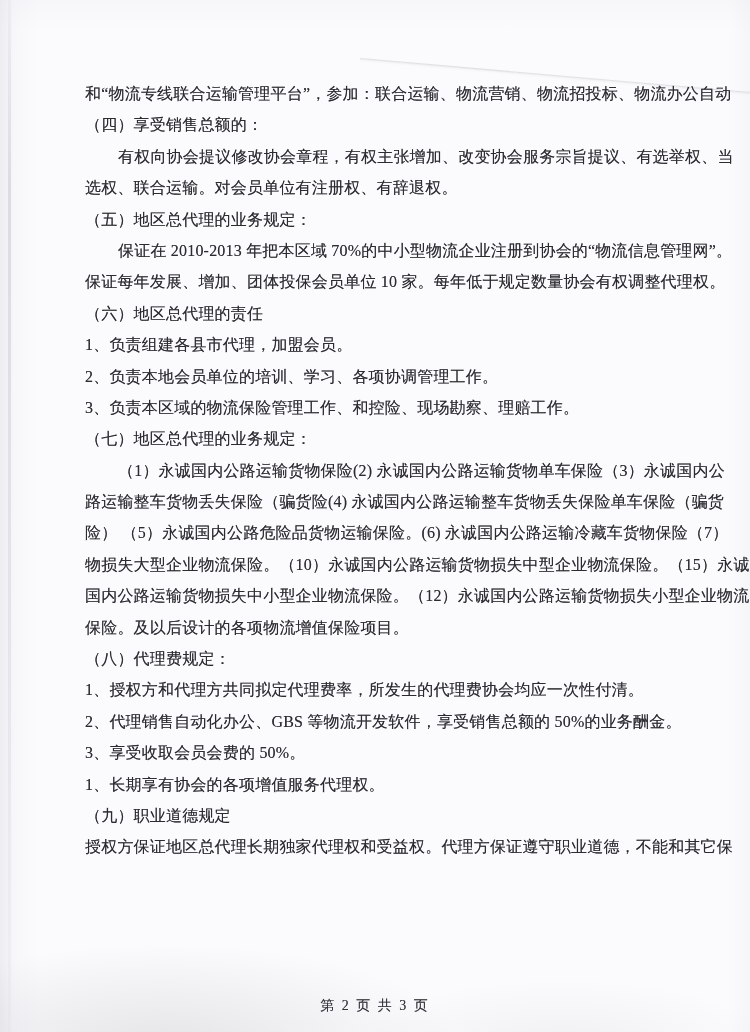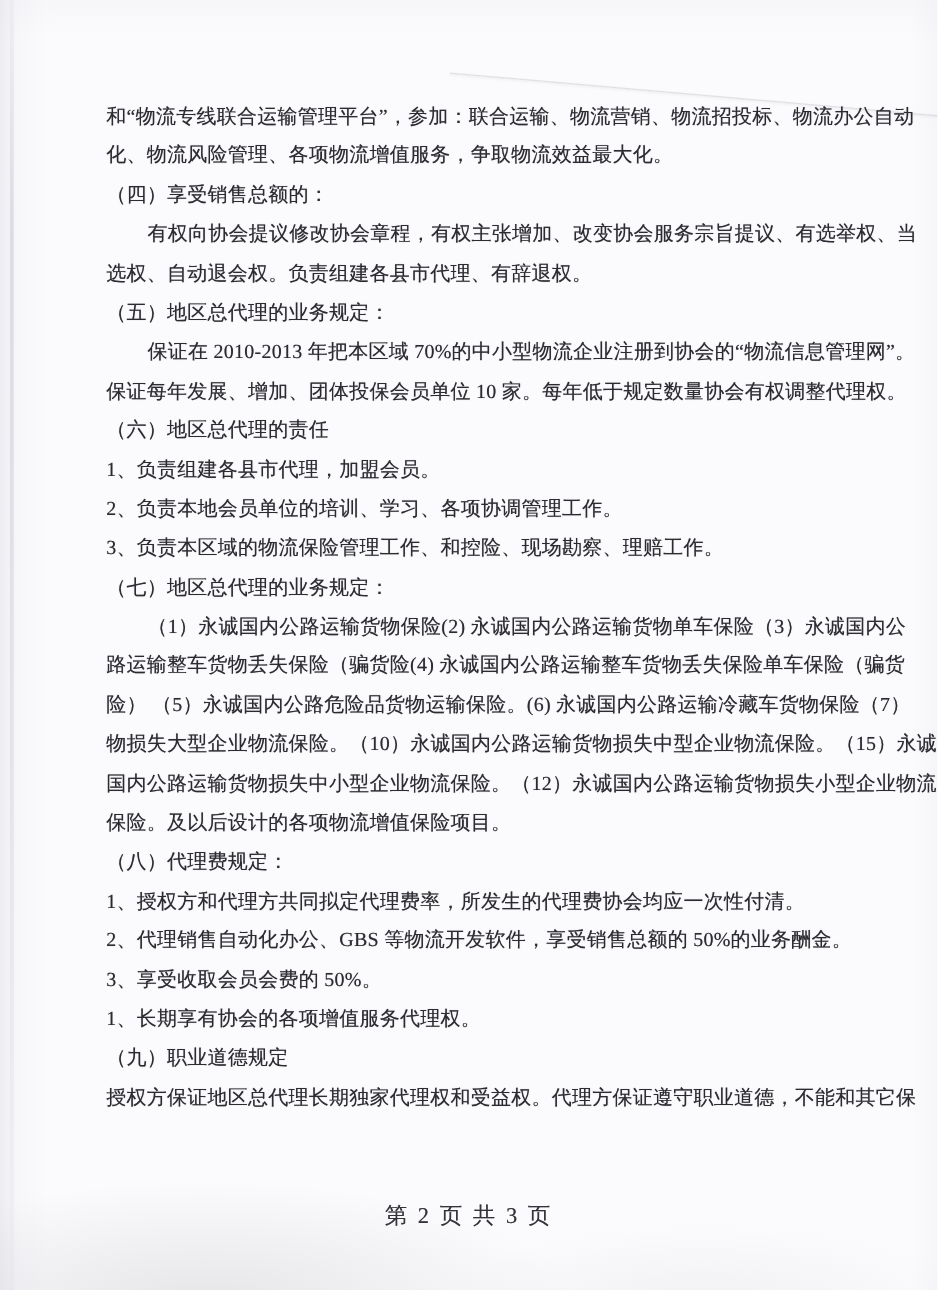--- a/index.html
+++ b/index.html
@@ -59,44 +59,43 @@
     height: 31.4px;
     line-height: 31.4px;
     white-space: nowrap;
     letter-spacing: 0.2px;
   }
   .text-line.indent {
     padding-left: 33px;
   }
   .page-footer {
     position: absolute;
-    top: 960px;
+    top: 997px;
     left: 0;
     width: 100%;
     text-align: center;
-    font-size: 18px;
+    font-size: 14px;
     letter-spacing: 2px;
     color: #33333a;
     text-shadow: 0 0 0.5px rgba(45,45,55,0.5);
   }
 </style>
 </head>
 <body>
 
 <div class="scan-page">
   <div class="edge-line"></div>
   <div class="crease"></div>
 
   <div class="doc-body">
 
   <div class="text-line">和“物流专线联合运输管理平台”，参加：联合运输、物流营销、物流招投标、物流办公自动</div>
-      <div class="text-line">化、物流风险管理、各项物流增值服务，争取物流效益最大化。</div>
       <div class="text-line">（四）享受销售总额的：</div>
       <div class="text-line indent">有权向协会提议修改协会章程，有权主张增加、改变协会服务宗旨提议、有选举权、当</div>
-      <div class="text-line">选权、自动退会权。负责组建各县市代理、有辞退权。</div>
+      <div class="text-line">选权、联合运输。对会员单位有注册权、有辞退权。</div>
       <div class="text-line">（五）地区总代理的业务规定：</div>
       <div class="text-line indent">保证在 2010-2013 年把本区域 70%的中小型物流企业注册到协会的“物流信息管理网”。</div>
       <div class="text-line">保证每年发展、增加、团体投保会员单位 10 家。每年低于规定数量协会有权调整代理权。</div>
       <div class="text-line">（六）地区总代理的责任</div>
       <div class="text-line">1、负责组建各县市代理，加盟会员。</div>
       <div class="text-line">2、负责本地会员单位的培训、学习、各项协调管理工作。</div>
       <div class="text-line">3、负责本区域的物流保险管理工作、和控险、现场勘察、理赔工作。</div>
       <div class="text-line">（七）地区总代理的业务规定：</div>
       <div class="text-line indent">（1）永诚国内公路运输货物保险(2) 永诚国内公路运输货物单车保险（3）永诚国内公</div>
       <div class="text-line">路运输整车货物丢失保险（骗货险(4) 永诚国内公路运输整车货物丢失保险单车保险（骗货</div>

